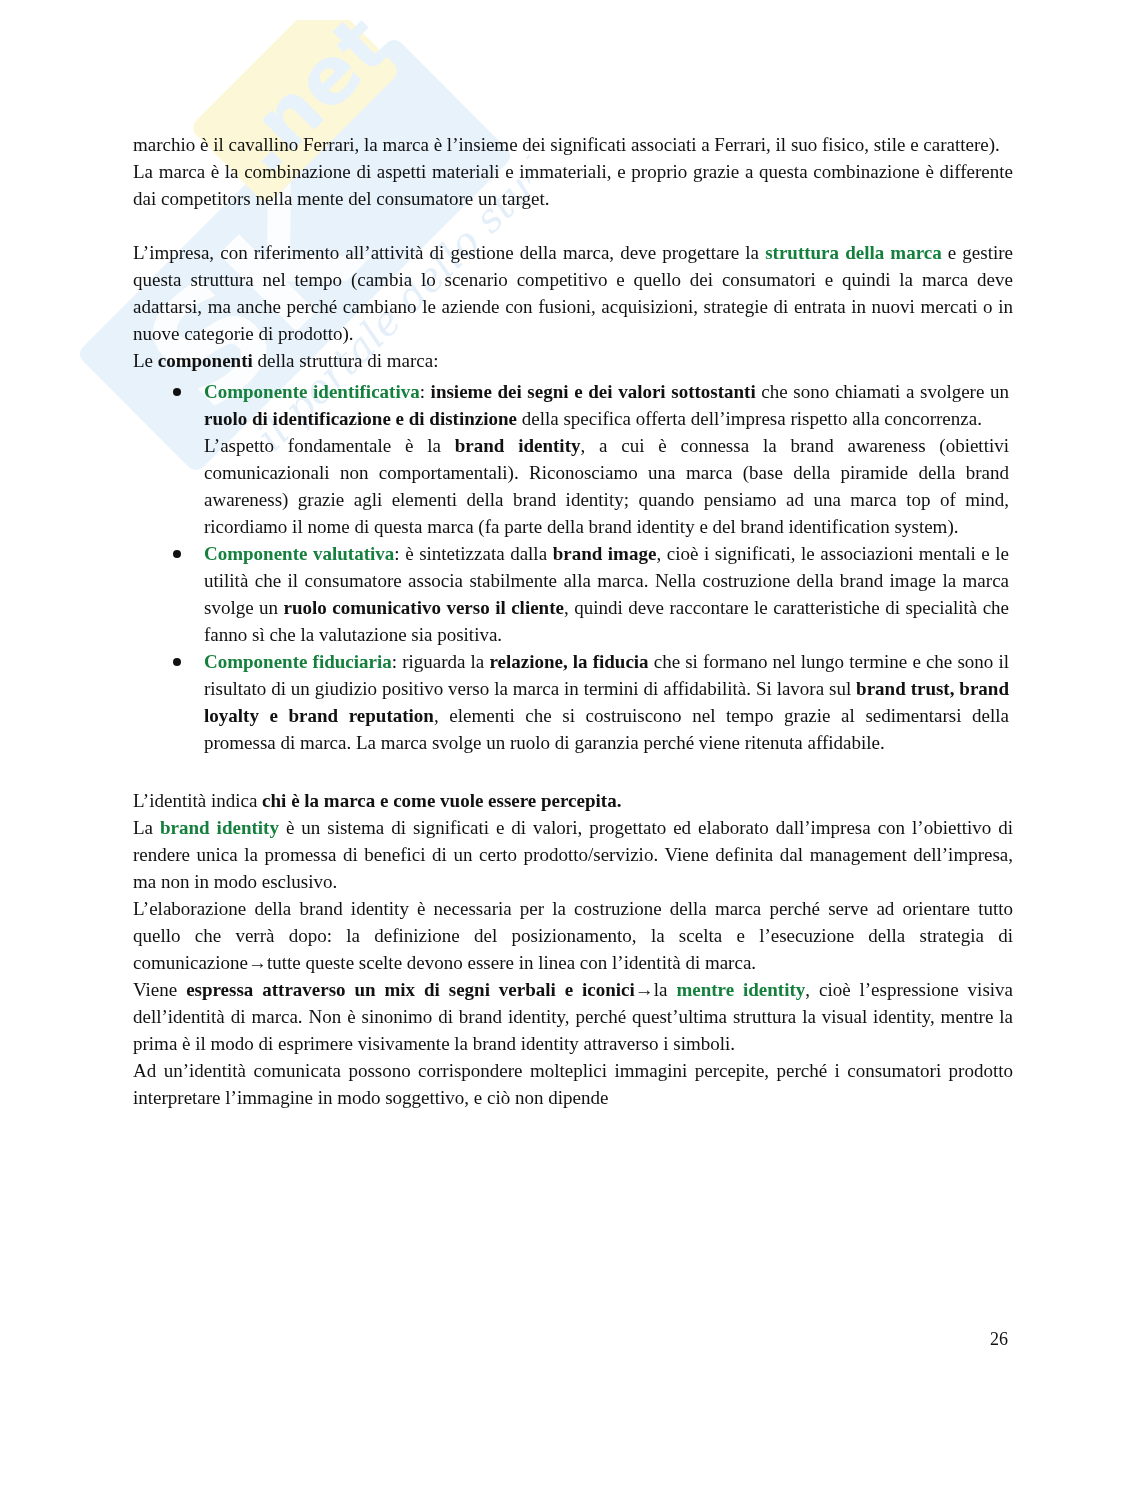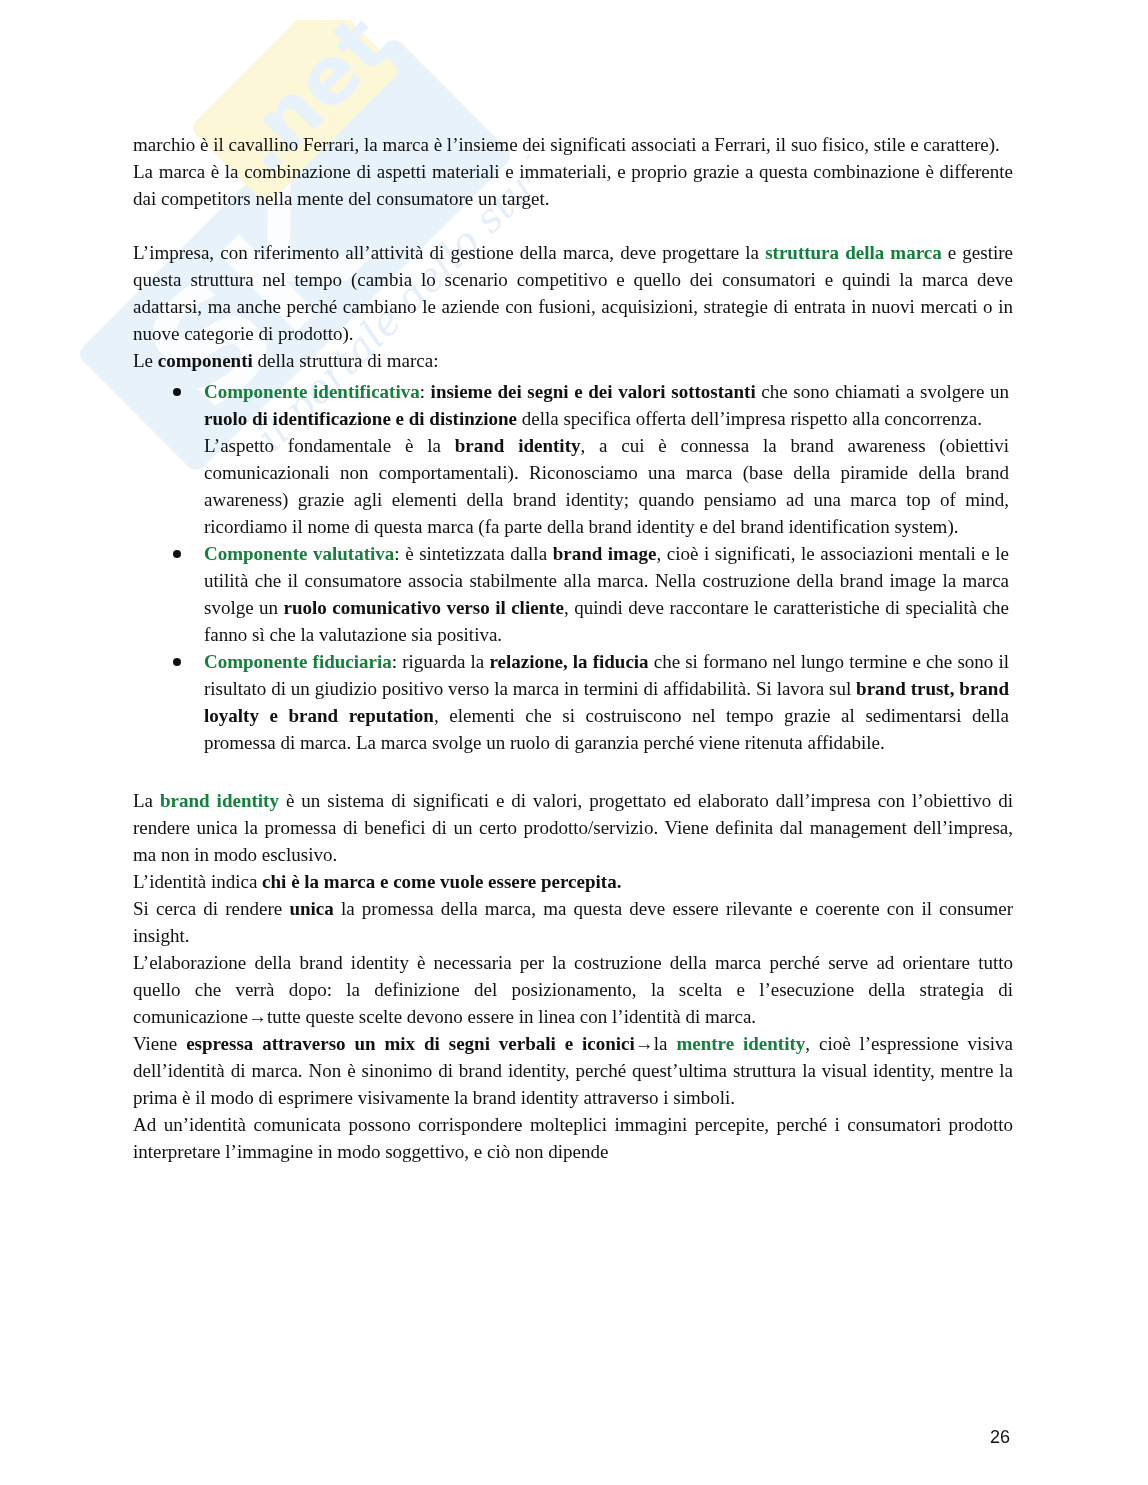--- a/index.html
+++ b/index.html
@@ -15,22 +15,22 @@
   .gap { height: 27px; }
   .red { color: #15803d; font-weight: bold; }
   b { font-weight: bold; }
   ul.bullets { margin: 4px; padding: 0; list-style: none; }
   ul.bullets li { position: relative; padding-left: 67px; }
   ul.bullets li::before {
     content: ""; position: absolute; left: 36px; top: 10px;
     width: 8px; height: 8px; border-radius: 50%; background: #111;
   }
   .page-number {
-    position: absolute; left: 990px; top: 1427px;
-    font-family: Liberation Sans, sans-serif; font-size: 18px; color: #111;
+    position: absolute; left: 990px; top: 1329px;
+    font-family: Liberation Serif, serif; font-size: 18px; color: #111;
   }
 </style>
 </head>
 <body>
 
 <svg class="watermark" viewBox="0 0 470 470" xmlns="http://www.w3.org/2000/svg">
   <g transform="rotate(-45 235 235)" opacity="0.55">
     <rect x="10" y="150" width="450" height="170" rx="10" fill="#d6e8f7"></rect>
     <rect x="250" y="70" width="190" height="110" rx="10" fill="#fbf3b8"></rect>
     <text x="60" y="290" font-family="DejaVu Sans, sans-serif" font-size="150" font-weight="bold" fill="#ffffff" opacity="0.9">SK</text>
@@ -53,21 +53,20 @@
     </li>
     <li>
       <span class="red">Componente valutativa</span><span>: </span><span>è sintetizzata dalla </span><b>brand image</b><span>, cioè i significati, le associazioni mentali e le utilità che il consumatore associa stabilmente alla marca. Nella costruzione della brand image la marca svolge un </span><b>ruolo comunicativo verso il cliente</b><span>, quindi deve raccontare le caratteristiche di specialità che fanno sì che la valutazione sia positiva.</span>
     </li>
     <li>
       <span class="red">Componente fiduciaria</span><span>: </span><span>riguarda la </span><b>relazione, la fiducia</b><span> che si formano nel lungo termine e che sono il risultato di un giudizio positivo verso la marca in termini di affidabilità. Si lavora sul </span><b>brand trust, brand loyalty e brand reputation</b><span>, elementi che si costruiscono nel tempo grazie al sedimentarsi della promessa di marca. La marca svolge un ruolo di garanzia perché viene ritenuta affidabile.</span>
     </li>
   </ul>
 
   <div class="gap"></div>
+  <p><span>L’identità indica </span><b>chi è la marca e come vuole essere percepita.</b></p>
   <p><span>La </span><span class="red">brand identity</span><span> è un sistema di significati e di valori, progettato ed elaborato dall’impresa con l’obiettivo di rendere unica la promessa di benefici di un certo prodotto/servizio. Viene definita dal management dell’impresa, ma non in modo esclusivo.</span></p>
-  <p><span>L’identità indica </span><b>chi è la marca e come vuole essere percepita.</b></p>
-  <p><span>Si cerca di rendere </span><b>unica</b><span> la promessa della marca, ma questa deve essere rilevante e coerente con il consumer insight.</span></p>
   <p>L’elaborazione della brand identity è necessaria per la costruzione della marca perché serve ad orientare tutto quello che verrà dopo: la definizione del posizionamento, la scelta e l’esecuzione della strategia di comunicazione→tutte queste scelte devono essere in linea con l’identità di marca.</p>
   <p><span>Viene </span><b>espressa attraverso un mix di segni verbali e iconici</b><span>→la </span><span class="red">mentre identity</span><span>, cioè l’espressione visiva dell’identità di marca. Non è sinonimo di brand identity, perché quest’ultima struttura la visual identity, mentre la prima è il modo di esprimere visivamente la brand identity attraverso i simboli.</span></p>
   <p>Ad un’identità comunicata possono corrispondere molteplici immagini percepite, perché i consumatori prodotto interpretare l’immagine in modo soggettivo, e ciò non dipende</p>
 </div>
 
 <div class="page-number">26</div>
 
 </body></html>

